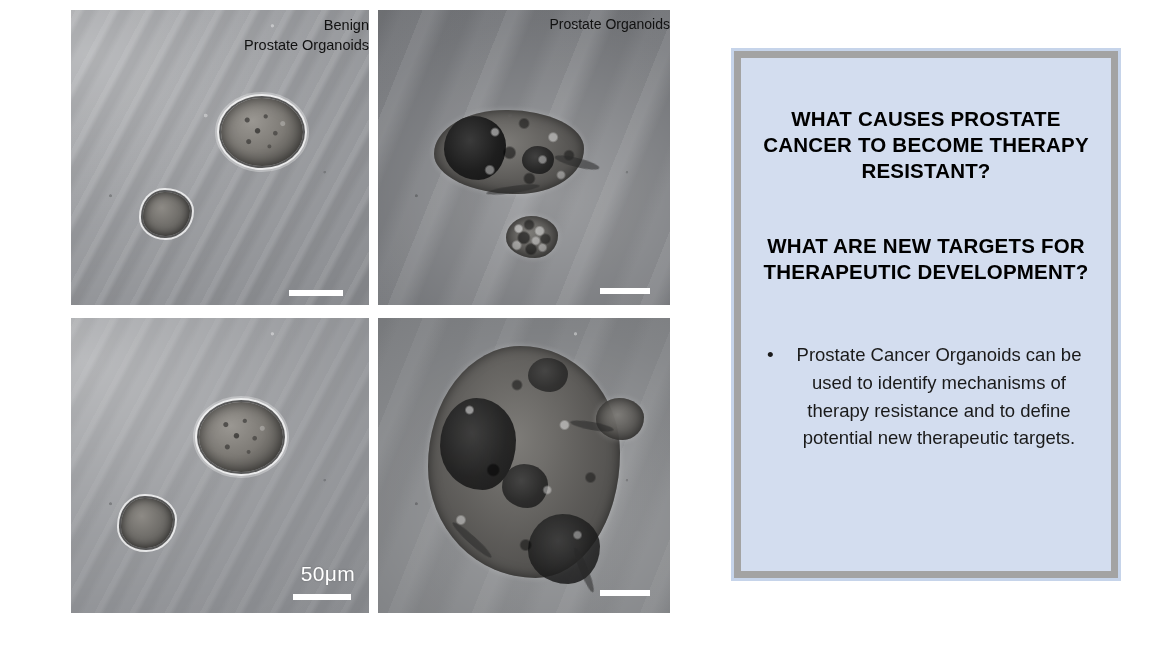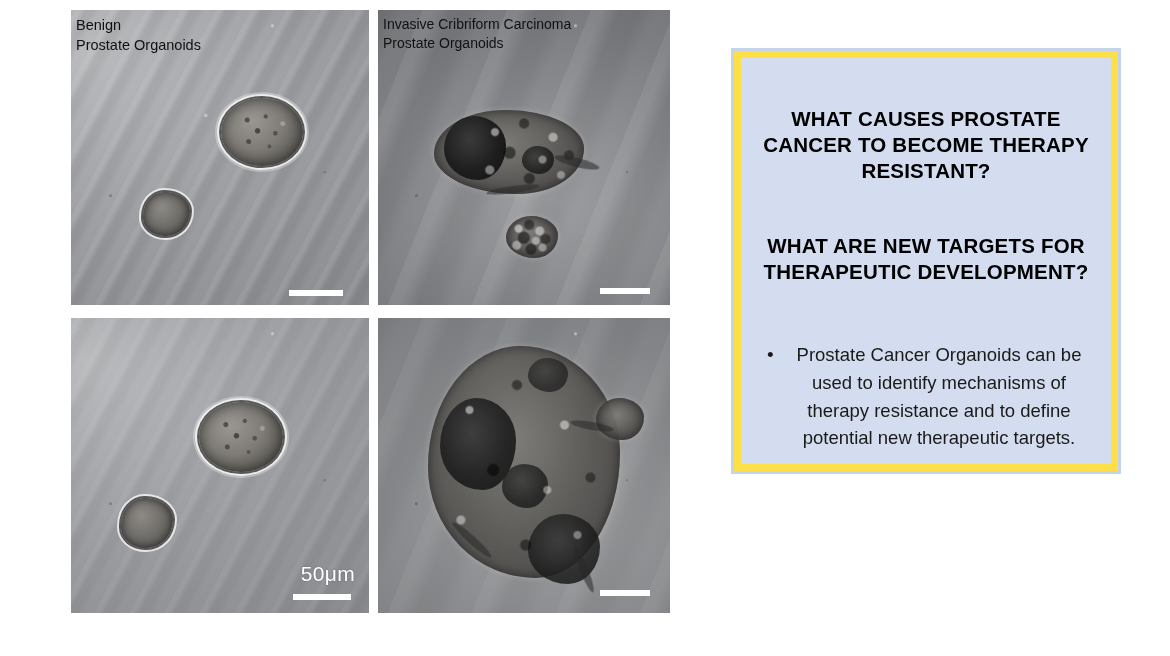--- a/index.html
+++ b/index.html
@@ -174,23 +174,23 @@
   .carc-spike {
     position:absolute;
     background: rgba(40,40,40,.55);
     border-radius: 50%;
     filter: blur(.6px);
   }
 
   
   .panel-title {
     position: absolute;
-    left: 5px;
+    left: 12px;
     right: 0;
-    text-align: left;
+    text-align: right;
     color: #111111;
     font-size: 14.5px;
     line-height: 1.35;
     z-index: 6;
   }
   #title-benign    { top: 6px; }
   #title-carcinoma { top: 5px; font-size: 14px; }
 
   
   .scalebar {
@@ -207,23 +207,23 @@
     z-index: 7;
     text-shadow: 0 0 2px rgba(0,0,0,.25);
   }
 
   
   #callout-box {
     position: absolute;
     left: 731px;
     top: 48px;
     width: 390px;
-    height: 426px;
+    height: 533px;
     border: 3px solid #c6d4ea;
-    background: #fde047;
+    background: #a3a3a3;
     box-sizing: border-box;
     padding: 7px;
   }
   #callout-inner {
     width: 100%;
     height: 100%;
     background: #d3ddef;
     box-sizing: border-box;
     padding: 26px 22px 18px 22px;
     display: flex;
@@ -299,21 +299,20 @@
       <div class="carc-spike" style="left:128px; top:52px; width:46px; height:9px; transform:rotate(14deg);"></div>
       <div class="carc-spike" style="left:60px;  top:80px; width:54px; height:7px; transform:rotate(-8deg);"></div>
     </div>
 
     <div class="carc-mass" style="left:128px; top:206px; width:56px; height:44px;">
       <div class="carc-blob carc-mid" style="left:0; top:0; width:52px; height:42px;"></div>
       <div class="carc-blob carc-frilly" style="left:2px; top:2px; width:48px; height:38px;"></div>
     </div>
 
     <div class="panel-title" id="title-carcinoma">
-      <div>Invasive Cribriform Carcinoma</div>
       <div>Prostate Organoids</div>
     </div>
 
     <div class="scalebar" style="left:222px; top:278px; width:50px;"></div>
   </div>
 
   <div class="micro-panel" id="panel-benign-day15">
     <div class="bg-layer vignette-light"></div>
     <div class="bg-layer streaks-a" style="opacity:.7;"></div>
     <div class="bg-layer grain"></div>

